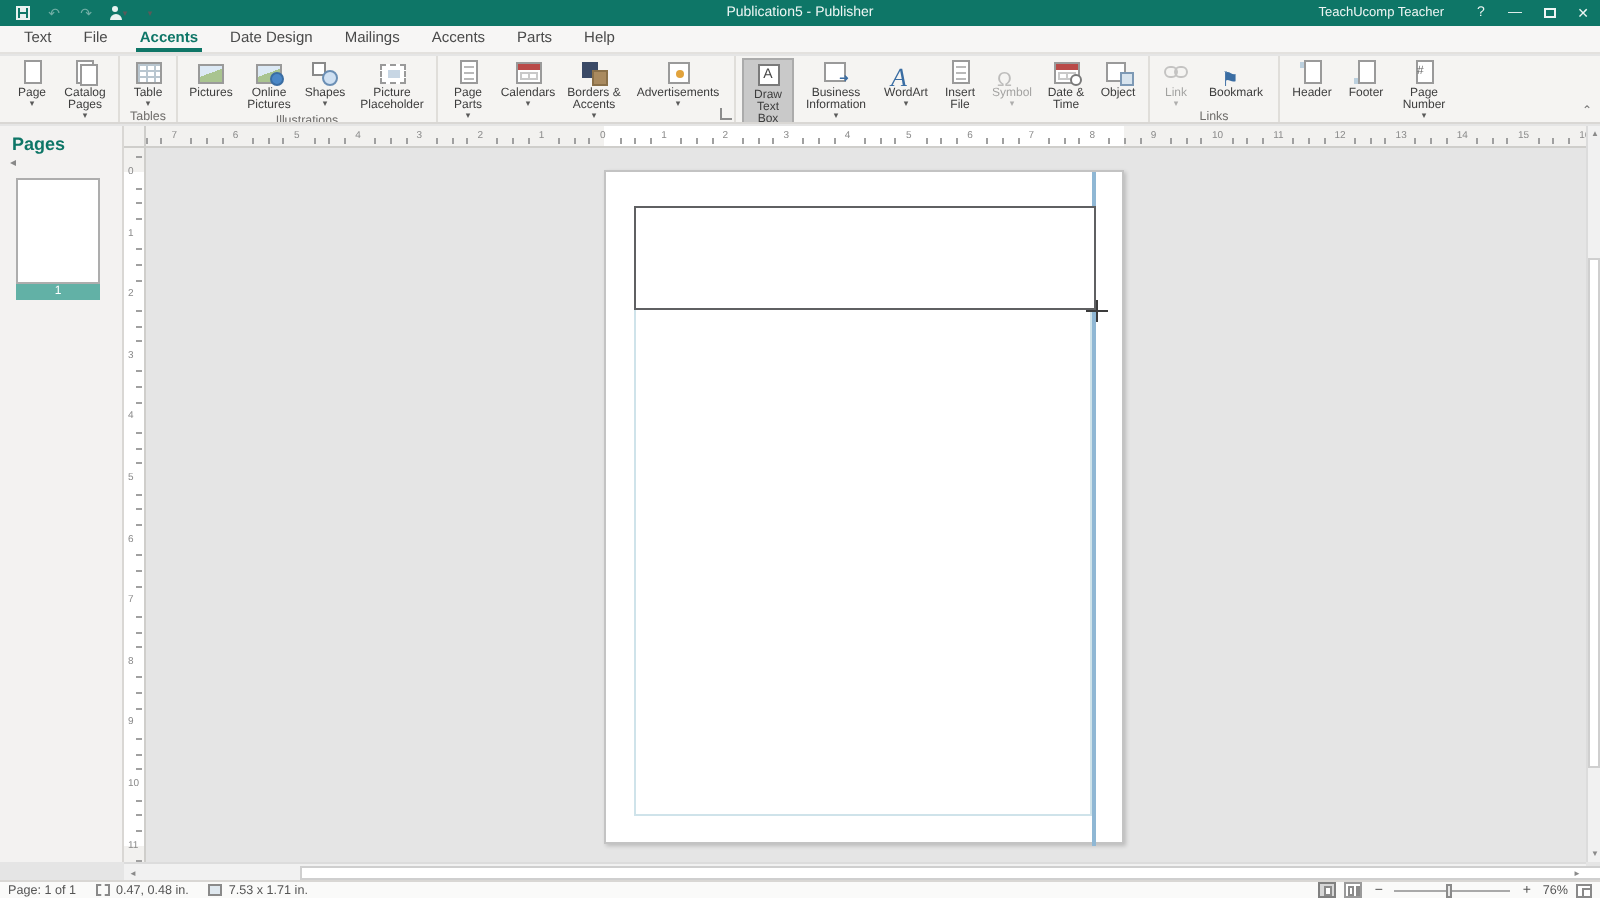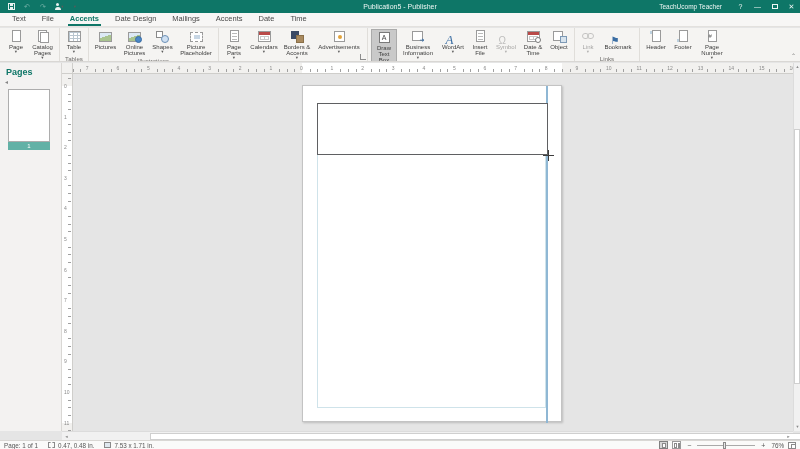--- a/index.html
+++ b/index.html
@@ -171,22 +171,22 @@
     </div>
   </div>
 
   <div class="tabrow">
     <span class="tab">Text</span>
     <span class="tab">File</span>
     <span class="tab active">Accents</span>
     <span class="tab">Date Design</span>
     <span class="tab">Mailings</span>
     <span class="tab">Accents</span>
-    <span class="tab">Date</span>
-    <span class="tab">Time</span>
+    <span class="tab">Parts</span>
+    <span class="tab">Help</span>
   </div>
 
   <div class="ribbon">
 
     <div class="rgroup">
       <div class="rbtns">
         <div class="rbtn" style="width:22px">
           <span class="ic">
               <span class="doc"></span>
             </span>

